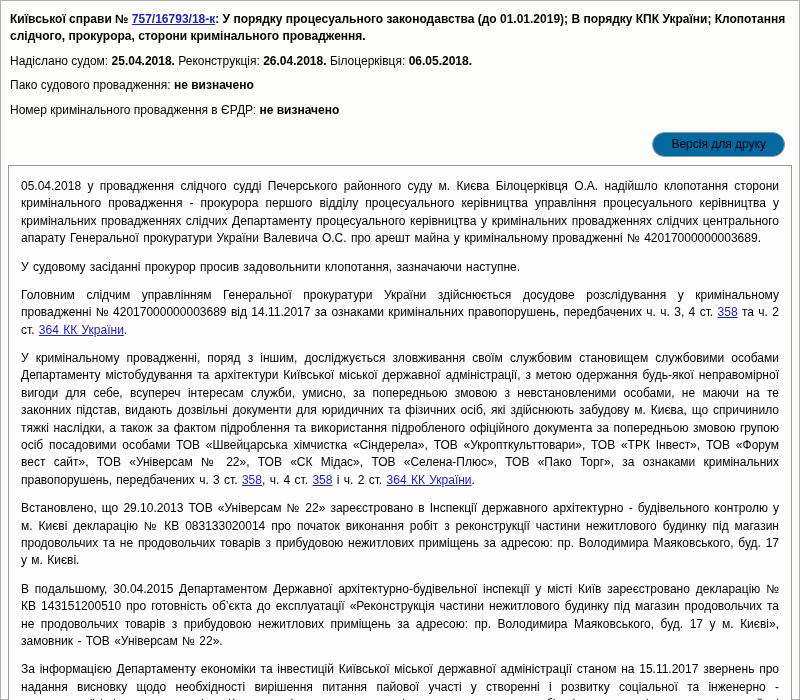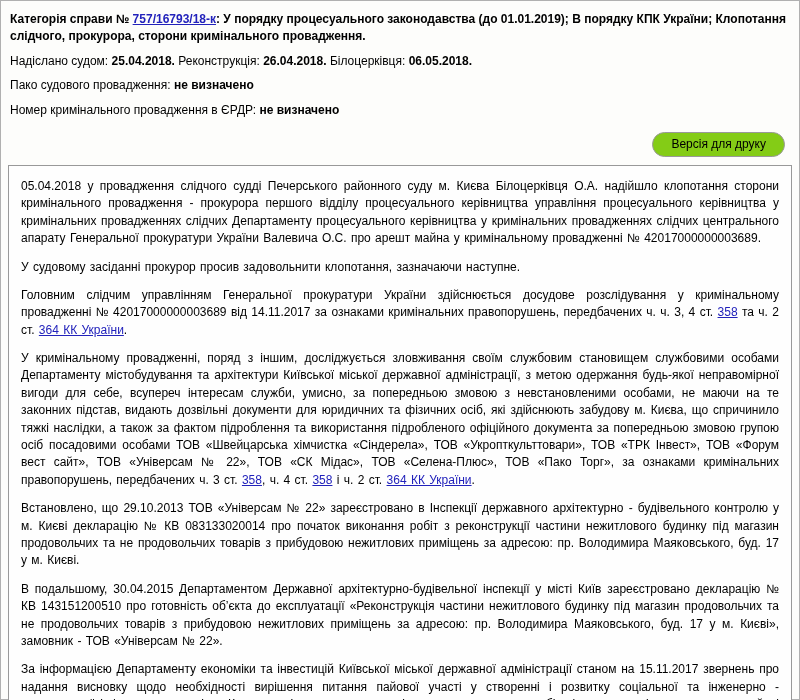--- a/index.html
+++ b/index.html
@@ -30,21 +30,21 @@
     justify-content: flex-end;
     padding: 6px 8px 8px 0;
   }
   .print-btn {
     font-family: inherit;
     font-size: 12px;
     color: #000;
     padding: 4px 18px 5px 18px;
     border: 1px solid var(--box-border, #8c8c8c);
     border-radius: 13px;
-    background: #84cc16;
+    background: #0369a1;
     cursor: pointer;
   }
   .doc-box {
     border: 1px solid var(--box-border, #999);
     background: #fefefe;
     margin: 0 1px;
     padding: 12px 12px 12px 12px;
     min-height: 560px;
   }
   .doc-heading {
@@ -59,21 +59,21 @@
     margin-bottom: 11px;
     word-spacing: 1px;
   }
 </style>
 </head>
 <body>
 
 <div class="page">
 
   <div class="meta">
-    <p class="category"><span>Категорія справи №</span>
+    <p class="category"><span>Київської справи №</span>
       <a class="link" href="#">757/16793/18-к</a><span>: У порядку процесуального законодавства (до 01.01.2019); В порядку КПК України; Клопотання слідчого, прокурора, сторони кримінального провадження.</span></p>
 
     <p class="dates">
       <span>Надіслано судом:</span>
       <span class="b">25.04.2018.</span>
       <span>Реконструкція:</span>
       <span class="b">26.04.2018.</span>
       <span>Білоцерківця:</span>
       <span class="b">06.05.2018.</span>
     </p>

